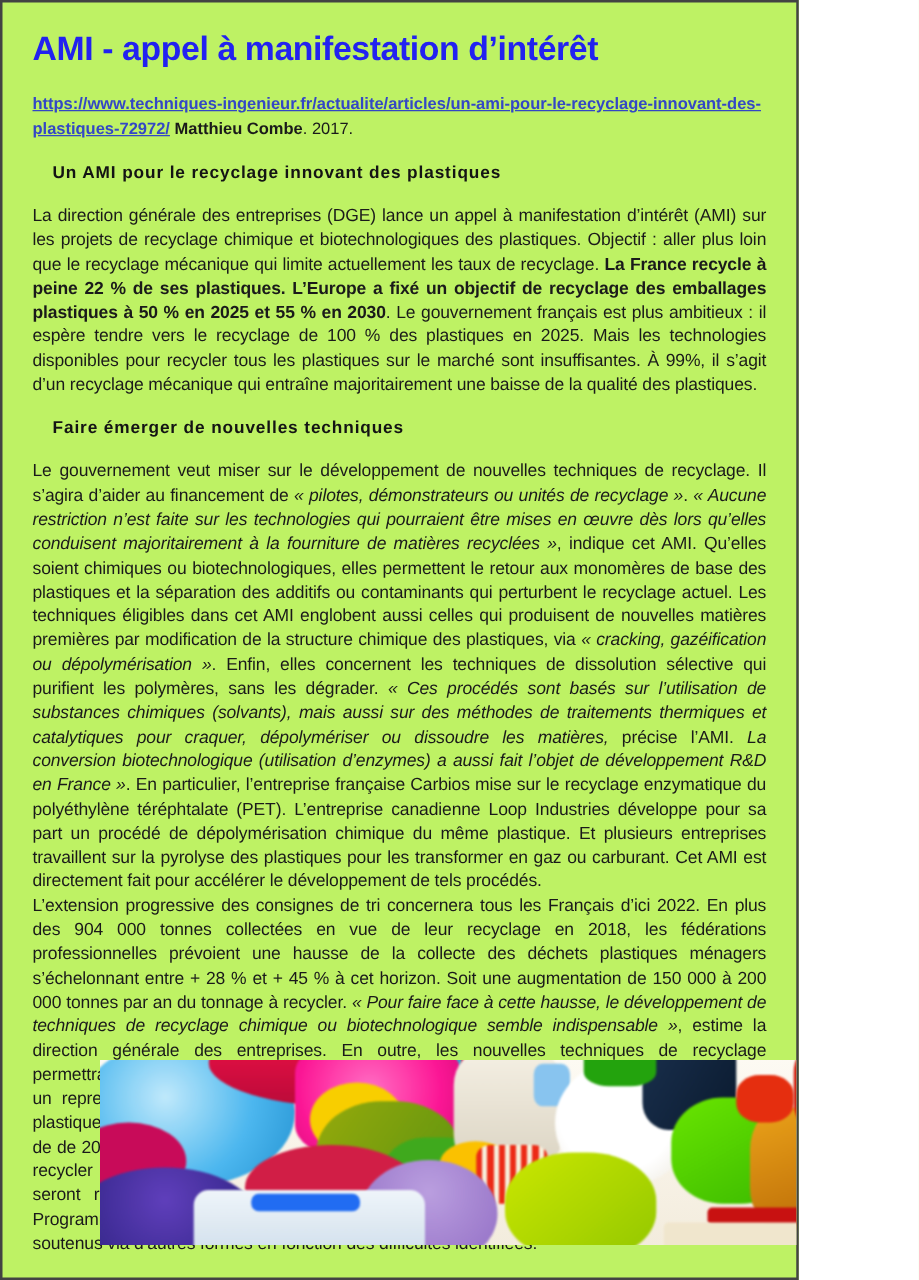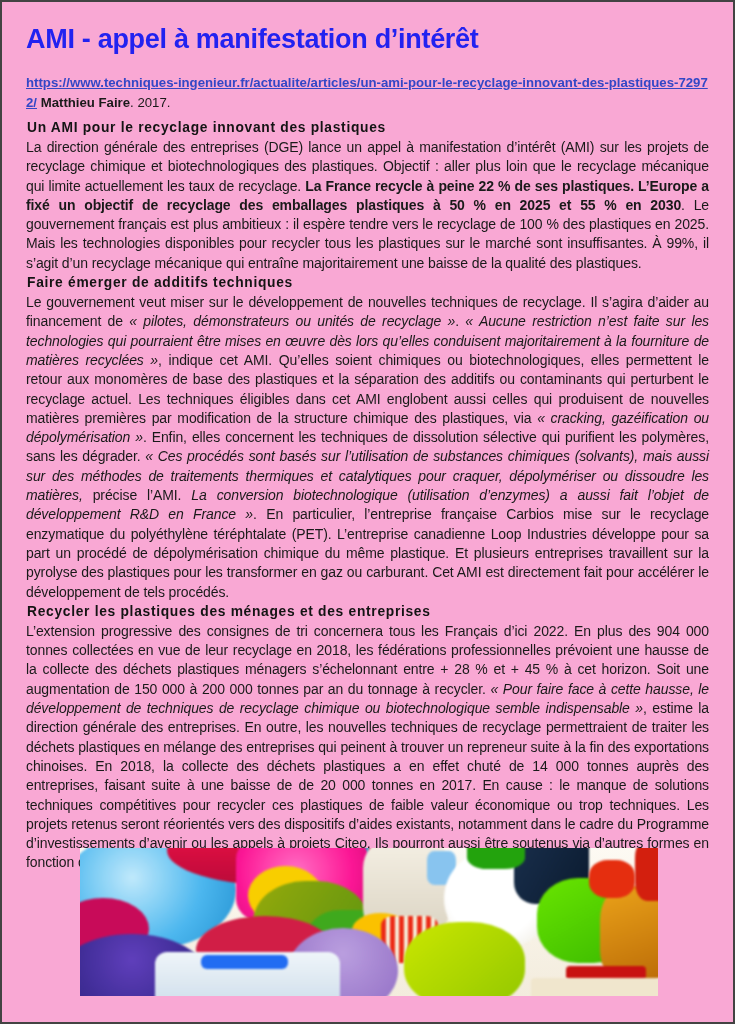--- a/index.html
+++ b/index.html
@@ -1,20 +1,20 @@
 <!DOCTYPE html>
 <html lang="fr"><head>
 <meta charset="utf-8">
 <style>
   html,body{margin:0;padding:0;background:#fff;}
   .page{
     box-sizing:border-box;
-    width:735px;height:1024px;
+    width:639px;height:1024px;
     border:2px solid #434343;
-    background:#f9a8d4;
+    background:#bef264;
     position:relative;
     overflow:hidden;
     font-family:"Liberation Sans","DejaVu Sans",sans-serif;
     color:#1a1a1a;
   }
   .content{padding:14px 24px 0 24px;}
   .doc-title{
     font-size:27px;
     font-weight:bold;
     margin:8px 0 18px 0;
@@ -26,21 +26,21 @@
     margin:0 0 6px 0;
     word-break:break-all;
   }
   .ref a{font-weight:bold;text-decoration:underline;}
   .ref .author{font-weight:bold;color:#1a1a1a;}
   .ref .suffix{color:#1a1a1a;}
   .sec-heading{
     font-size:13.8px;
     font-weight:bold;
     letter-spacing:0.7px;
-    margin:1px;
+    margin:16px;
     padding:1px 0 2px 0;
     color:#141414;
   }
   .body-para{
     font-size:14px;
     line-height:19.3px;
     text-align:justify;
     margin:0;
     letter-spacing:-0.1px;
   }
@@ -59,28 +59,27 @@
   }
 </style>
 </head>
 <body>
 
 <div class="page" style="border-color: rgb(67, 67, 67);">
   <div class="content">
 
     <h1 class="doc-title" style="color: rgb(34, 34, 240);">AMI - appel à manifestation d’intérêt</h1>
 
-    <p class="ref"><a href="#" style="color: rgb(51, 71, 198);">https://www.techniques-ingenieur.fr/actualite/articles/un-ami-pour-le-recyclage-innovant-des-plastiques-72972/</a><span class="author"> Matthieu Faire</span><span class="suffix">. 2017.</span></p>
+    <p class="ref"><a href="#" style="color: rgb(51, 71, 198);">https://www.techniques-ingenieur.fr/actualite/articles/un-ami-pour-le-recyclage-innovant-des-plastiques-72972/</a><span class="author"> Matthieu Combe</span><span class="suffix">. 2017.</span></p>
 
     <div id="article">
         <h2 class="sec-heading">Un AMI pour le recyclage innovant des plastiques</h2>
         <p class="body-para"><span>La direction générale des entreprises (DGE) lance un appel à manifestation d’intérêt (AMI) sur les projets de recyclage chimique et biotechnologiques des plastiques. Objectif : aller plus loin que le recyclage mécanique qui limite actuellement les taux de recyclage. </span><span class="b">La France recycle à peine 22 % de ses plastiques. L’Europe a fixé un objectif de recyclage des emballages plastiques à 50 % en 2025 et 55 % en 2030</span><span>. Le gouvernement français est plus ambitieux : il espère tendre vers le recyclage de 100 % des plastiques en 2025. Mais les technologies disponibles pour recycler tous les plastiques sur le marché sont insuffisantes. À 99%, il s’agit d’un recyclage mécanique qui entraîne majoritairement une baisse de la qualité des plastiques.</span></p>
-        <h2 class="sec-heading">Faire émerger de additifs techniques</h2>
+        <h2 class="sec-heading">Faire émerger de nouvelles techniques</h2>
         <p class="body-para"><span>Le gouvernement veut miser sur le développement de nouvelles techniques de recyclage. Il s’agira d’aider au financement de </span><span class="i">« pilotes, démonstrateurs ou unités de recyclage »</span><span>. </span><span class="i">« Aucune restriction n’est faite sur les technologies qui pourraient être mises en œuvre dès lors qu’elles conduisent majoritairement à la fourniture de matières recyclées »</span><span>, indique cet AMI. Qu’elles soient chimiques ou biotechnologiques, elles permettent le retour aux monomères de base des plastiques et la séparation des additifs ou contaminants qui perturbent le recyclage actuel. Les techniques éligibles dans cet AMI englobent aussi celles qui produisent de nouvelles matières premières par modification de la structure chimique des plastiques, via </span><span class="i">« cracking, gazéification ou dépolymérisation »</span><span>. Enfin, elles concernent les techniques de dissolution sélective qui purifient les polymères, sans les dégrader. </span><span class="i">« Ces procédés sont basés sur l’utilisation de substances chimiques (solvants), mais aussi sur des méthodes de traitements thermiques et catalytiques pour craquer, dépolymériser ou dissoudre les matières,</span><span> précise l’AMI. </span><span class="i">La conversion biotechnologique (utilisation d’enzymes) a aussi fait l’objet de développement R&amp;D en France »</span><span>. En particulier, l’entreprise française Carbios mise sur le recyclage enzymatique du polyéthylène téréphtalate (PET). L’entreprise canadienne Loop Industries développe pour sa part un procédé de dépolymérisation chimique du même plastique. Et plusieurs entreprises travaillent sur la pyrolyse des plastiques pour les transformer en gaz ou carburant. Cet AMI est directement fait pour accélérer le développement de tels procédés.</span></p>
-        <h2 class="sec-heading">Recycler les plastiques des ménages et des entreprises</h2>
         <p class="body-para"><span>L’extension progressive des consignes de tri concernera tous les Français d’ici 2022. En plus des 904 000 tonnes collectées en vue de leur recyclage en 2018, les fédérations professionnelles prévoient une hausse de la collecte des déchets plastiques ménagers s’échelonnant entre + 28 % et + 45 % à cet horizon. Soit une augmentation de 150 000 à 200 000 tonnes par an du tonnage à recycler. </span><span class="i">« Pour faire face à cette hausse, le développement de techniques de recyclage chimique ou biotechnologique semble indispensable »</span><span>, estime la direction générale des entreprises. En outre, les nouvelles techniques de recyclage permettraient de traiter les déchets plastiques en mélange des entreprises qui peinent à trouver un repreneur suite à la fin des exportations chinoises. En 2018, la collecte des déchets plastiques a en effet chuté de 14 000 tonnes auprès des entreprises, faisant suite à une baisse de de 20 000 tonnes en 2017. En cause : le manque de solutions techniques compétitives pour recycler ces plastiques de faible valeur économique ou trop techniques. Les projets retenus seront réorientés vers des dispositifs d’aides existants, notamment dans le cadre du Programme d’investissements d’avenir ou les appels à projets Citeo. Ils pourront aussi être soutenus via d’autres formes en fonction des difficultés identifiées.</span></p>
       </div>
 
   </div>
 
   <div class="photo" title="pile of assorted colorful plastic containers, bowls and sippy cups">
       <div class="blob" style="left: -3%; top: -12%; width: 30%; height: 80%; border-radius: 50%; background: radial-gradient(circle at 40% 40%, rgb(196, 232, 248), rgb(88, 181, 229) 55%, rgb(47, 143, 198));"></div>
       <div class="blob" style="left: 15%; top: -22%; width: 40%; height: 48%; border-radius: 50%; background: linear-gradient(rgb(224, 24, 72), rgb(168, 16, 56));"></div>
       <div class="blob" style="left: 36%; top: -12%; width: 14%; height: 26%; border-radius: 45%; background: rgb(44, 185, 207);"></div>
       <div class="blob" style="left: -4%; top: 34%; width: 16%; height: 42%; border-radius: 50%; background: rgb(181, 17, 85);"></div>

